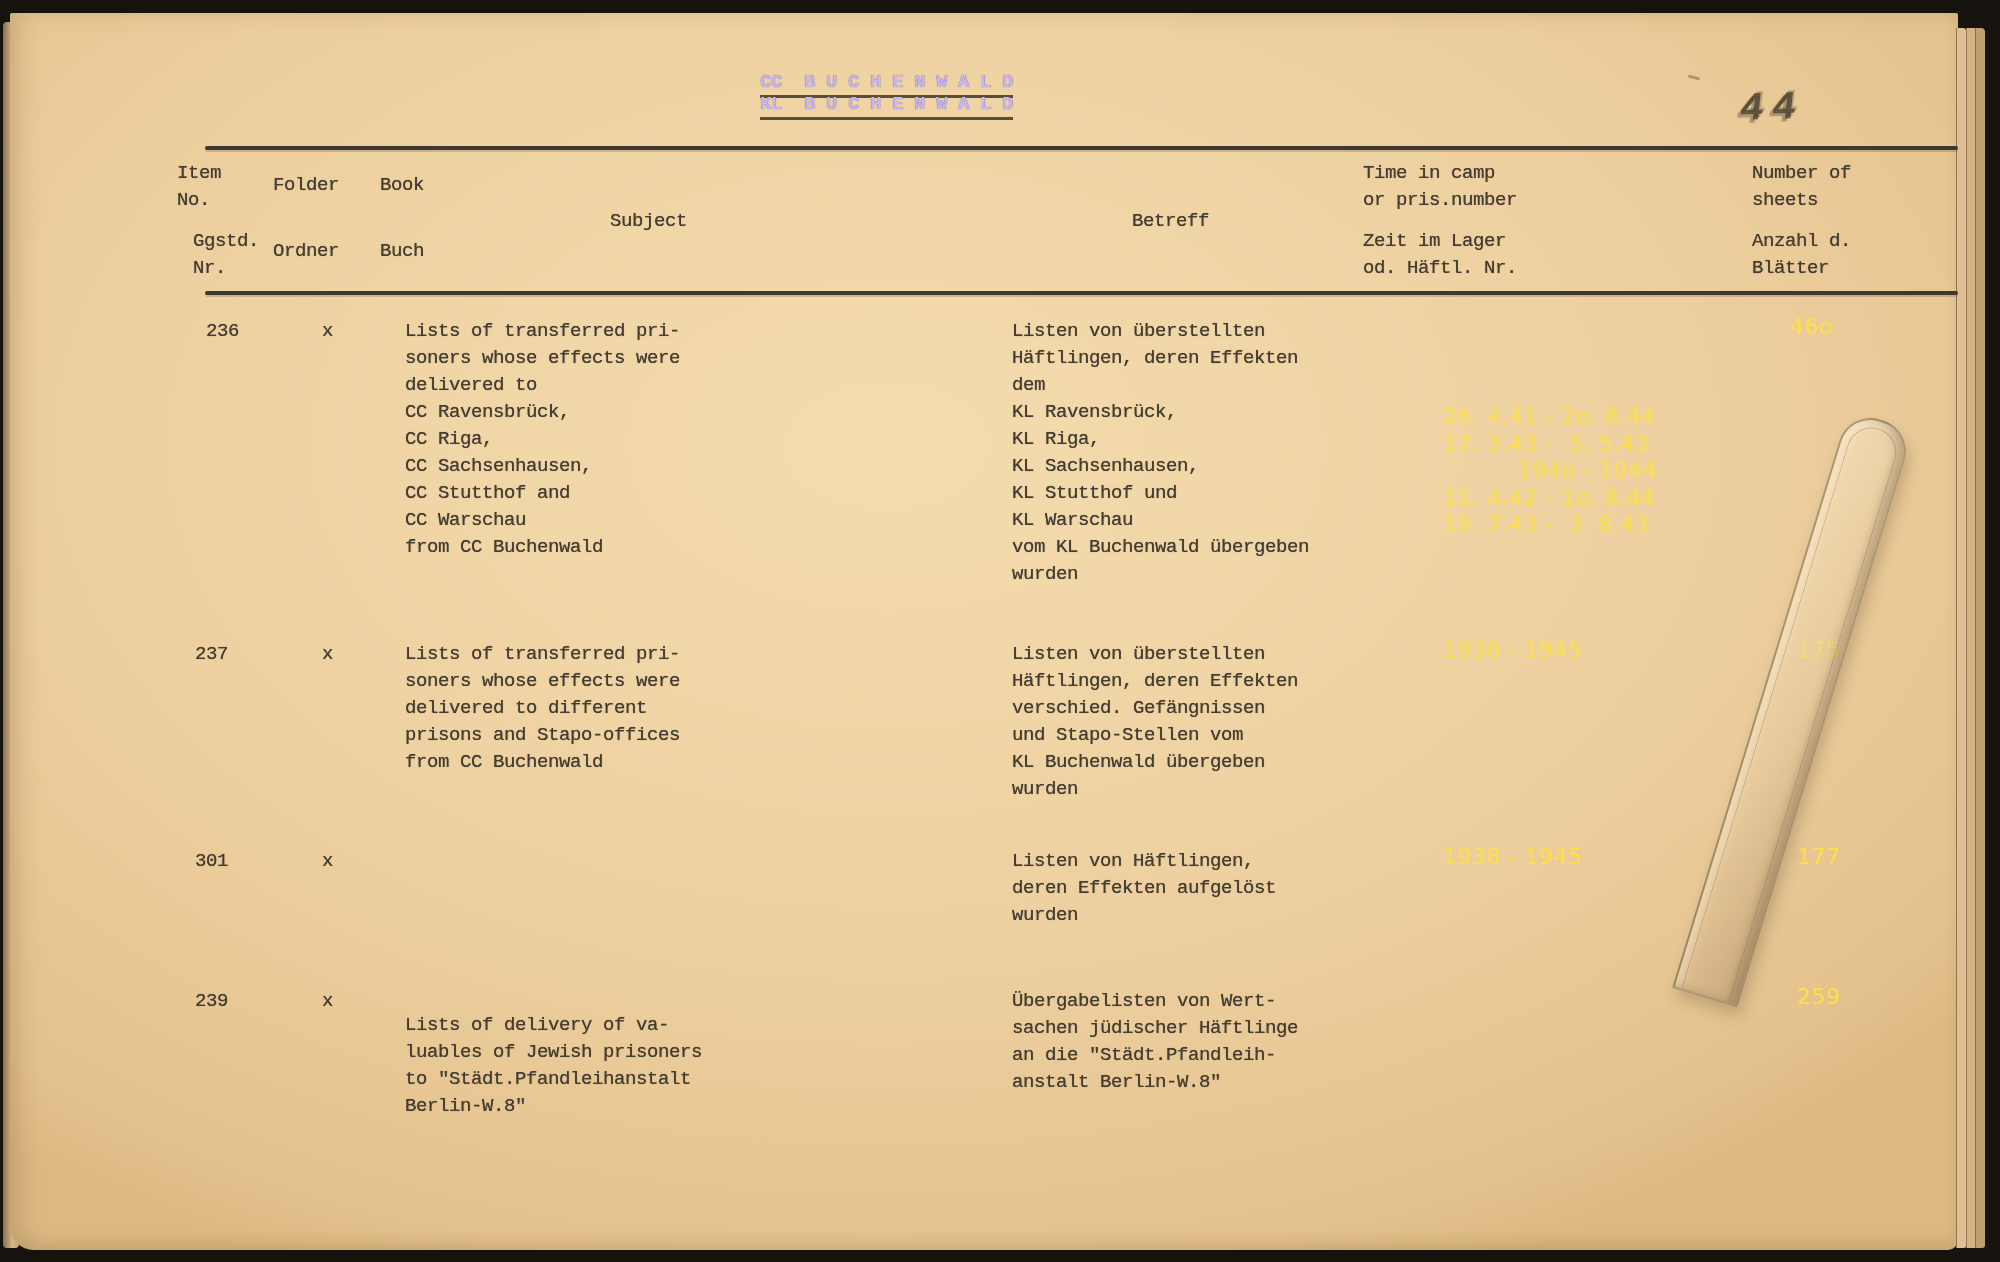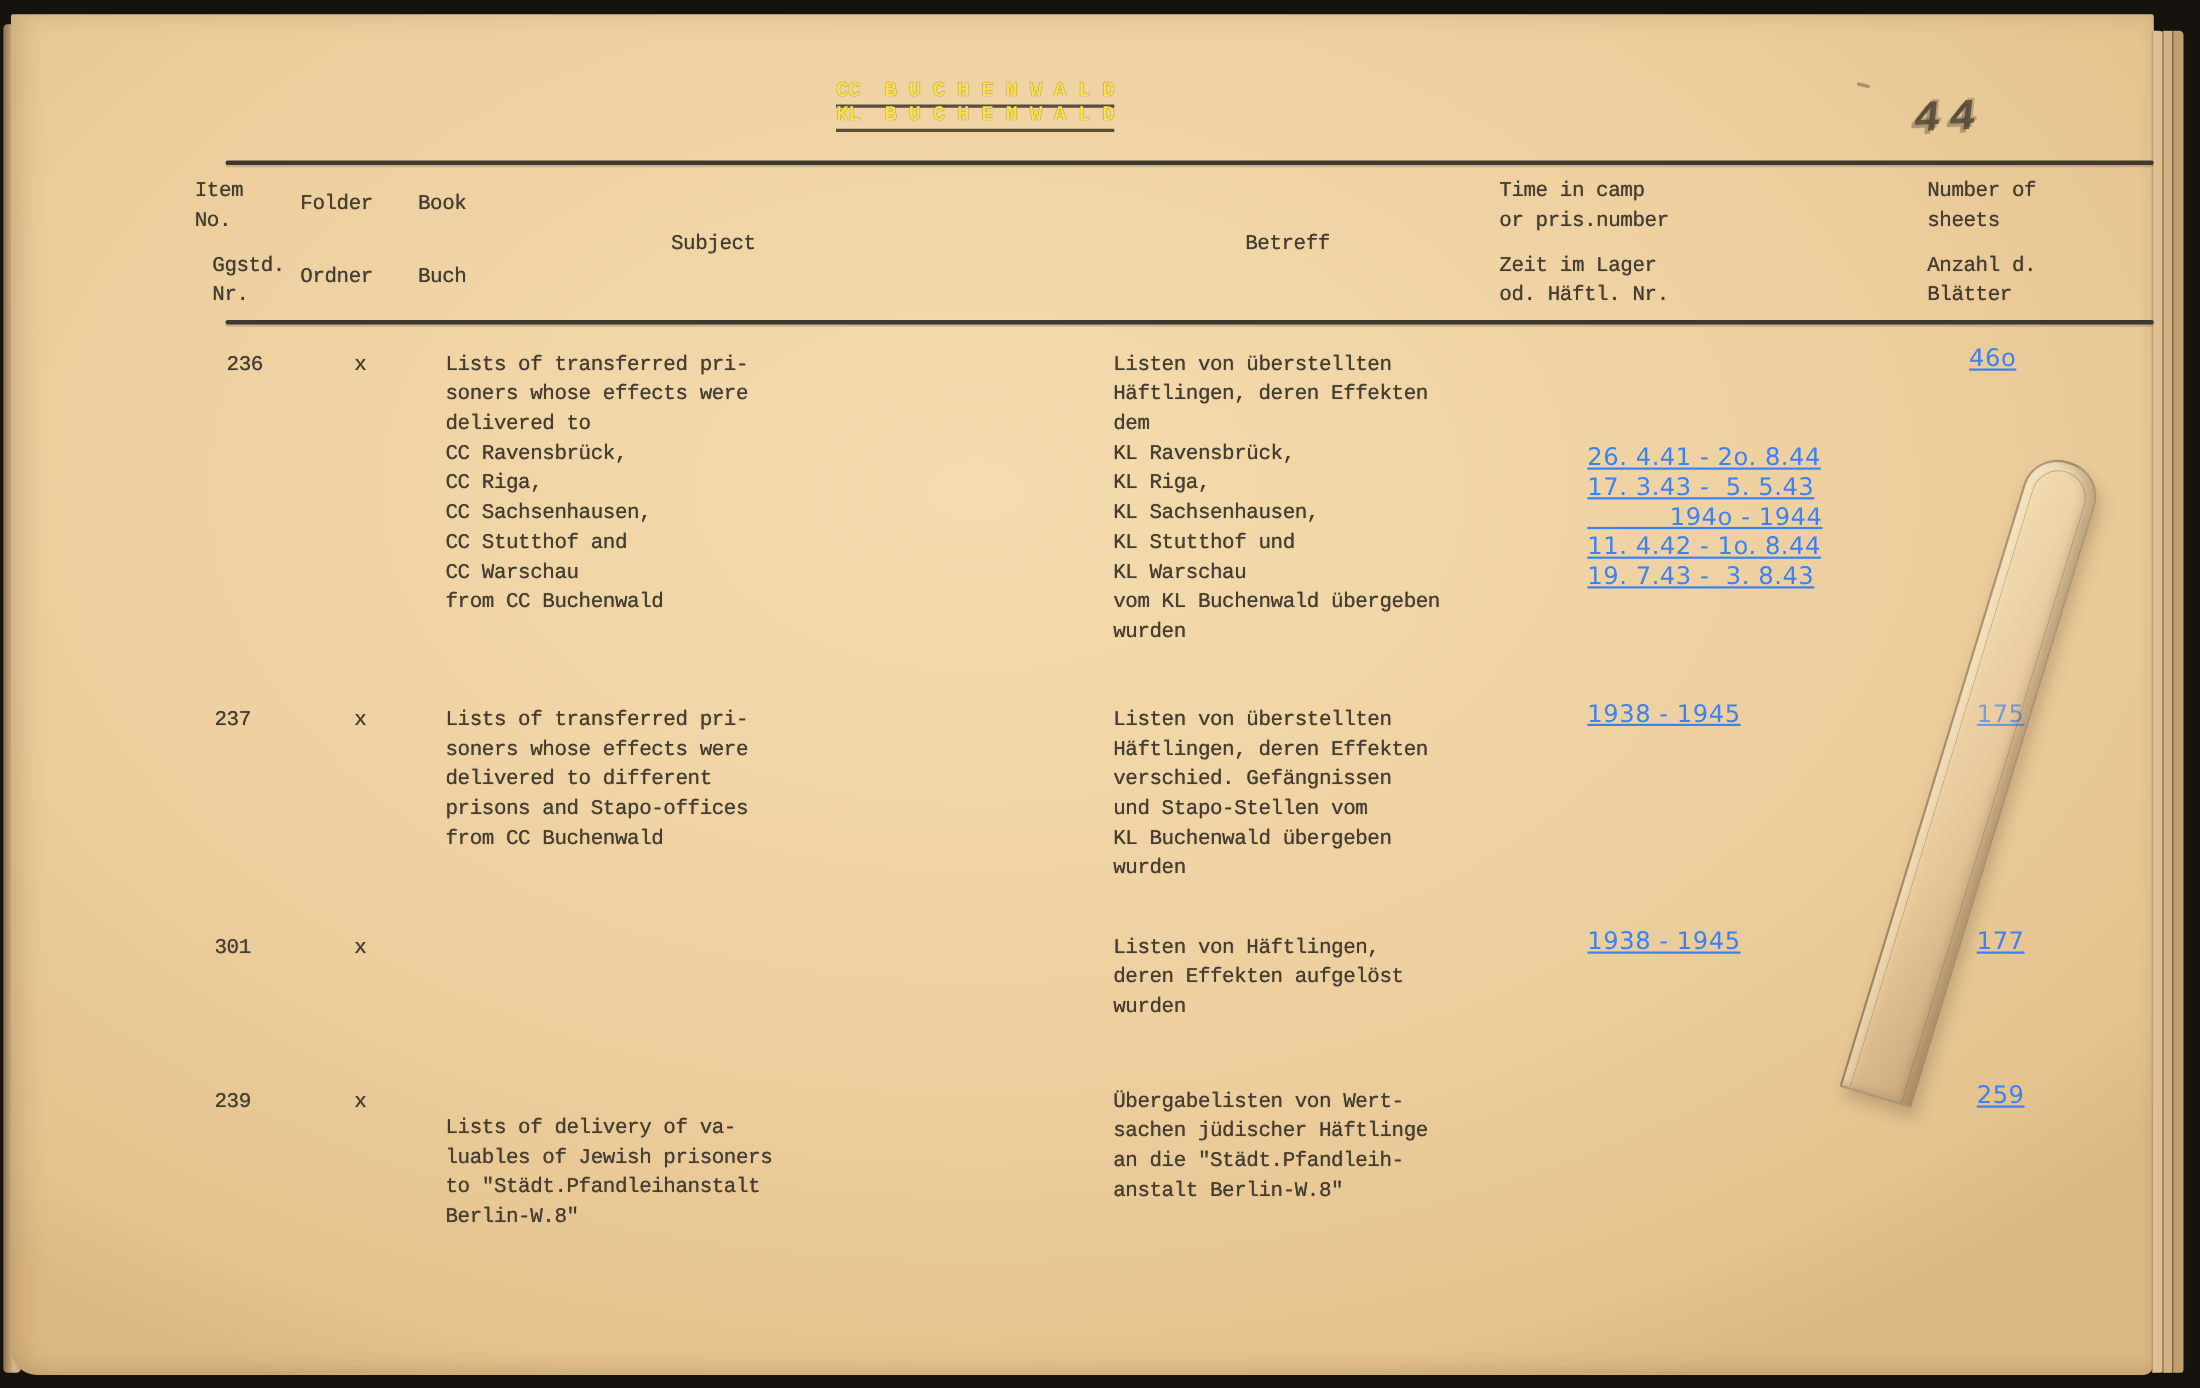--- a/index.html
+++ b/index.html
@@ -16,24 +16,24 @@
   
   .page{position:absolute;left:10px;top:13px;width:1948px;height:1237px;
         background:
           radial-gradient(ellipse 1400px 900px at 45% 35%, #f4dcae 0%, #eed0a0 55%, #e4c28d 92%, #dcb983 100%);
         border-radius:2px 2px 10px 24px;
         box-shadow:inset 12px 0 22px rgba(120,90,50,.18), inset 0 -6px 14px rgba(120,90,50,.12);}
   
   .typed{position:absolute;white-space:pre;font-size:19px;line-height:27px;letter-spacing:-.4px;
          color:#443d31;text-shadow:0 0 .7px rgba(62,54,43,.85);}
   .hand{position:absolute;white-space:pre;font-family:"DejaVu Sans",sans-serif;font-size:22px;
-        line-height:27px;letter-spacing:.5px;color:#3b82f6;text-decoration:underline;}
+        line-height:27px;letter-spacing:.5px;color:#fde047;}
   .title{position:absolute;left:760px;top:70px;display:flex;flex-direction:column;align-items:flex-start;}
   .tline{font-weight:bold;font-size:19px;line-height:24px;white-space:pre;letter-spacing:-.4px;
-         color:#fde047;border-bottom:3px solid rgba(62,54,42,.85);padding-bottom:1px;text-shadow:0 0 .8px rgba(62,54,43,.9);}
+         color:#c4b5fd;border-bottom:3px solid rgba(62,54,42,.85);padding-bottom:1px;text-shadow:0 0 .8px rgba(62,54,43,.9);}
   .tline2{margin-top:-6px;}
   .rule{position:absolute;left:205px;width:1753px;height:4px;background:#3e3830;
         box-shadow:0 2px 0 rgba(95,82,62,.25);border-radius:2px;}
   .pagenum{position:absolute;left:1740px;top:86px;font-size:40px;font-weight:bold;letter-spacing:8px;
            color:rgba(75,65,50,.8);transform:skewX(-8deg) rotate(-2deg);
            text-shadow:-3px 3px 1px rgba(75,65,50,.4),2px -2px 0 rgba(75,65,50,.28);}
   .stray{position:absolute;left:1688px;top:76px;width:12px;height:3px;background:rgba(90,78,60,.45);
          transform:rotate(14deg);border-radius:2px;}
   
   .clip{position:absolute;left:1838px;top:418px;width:64px;height:600px;

